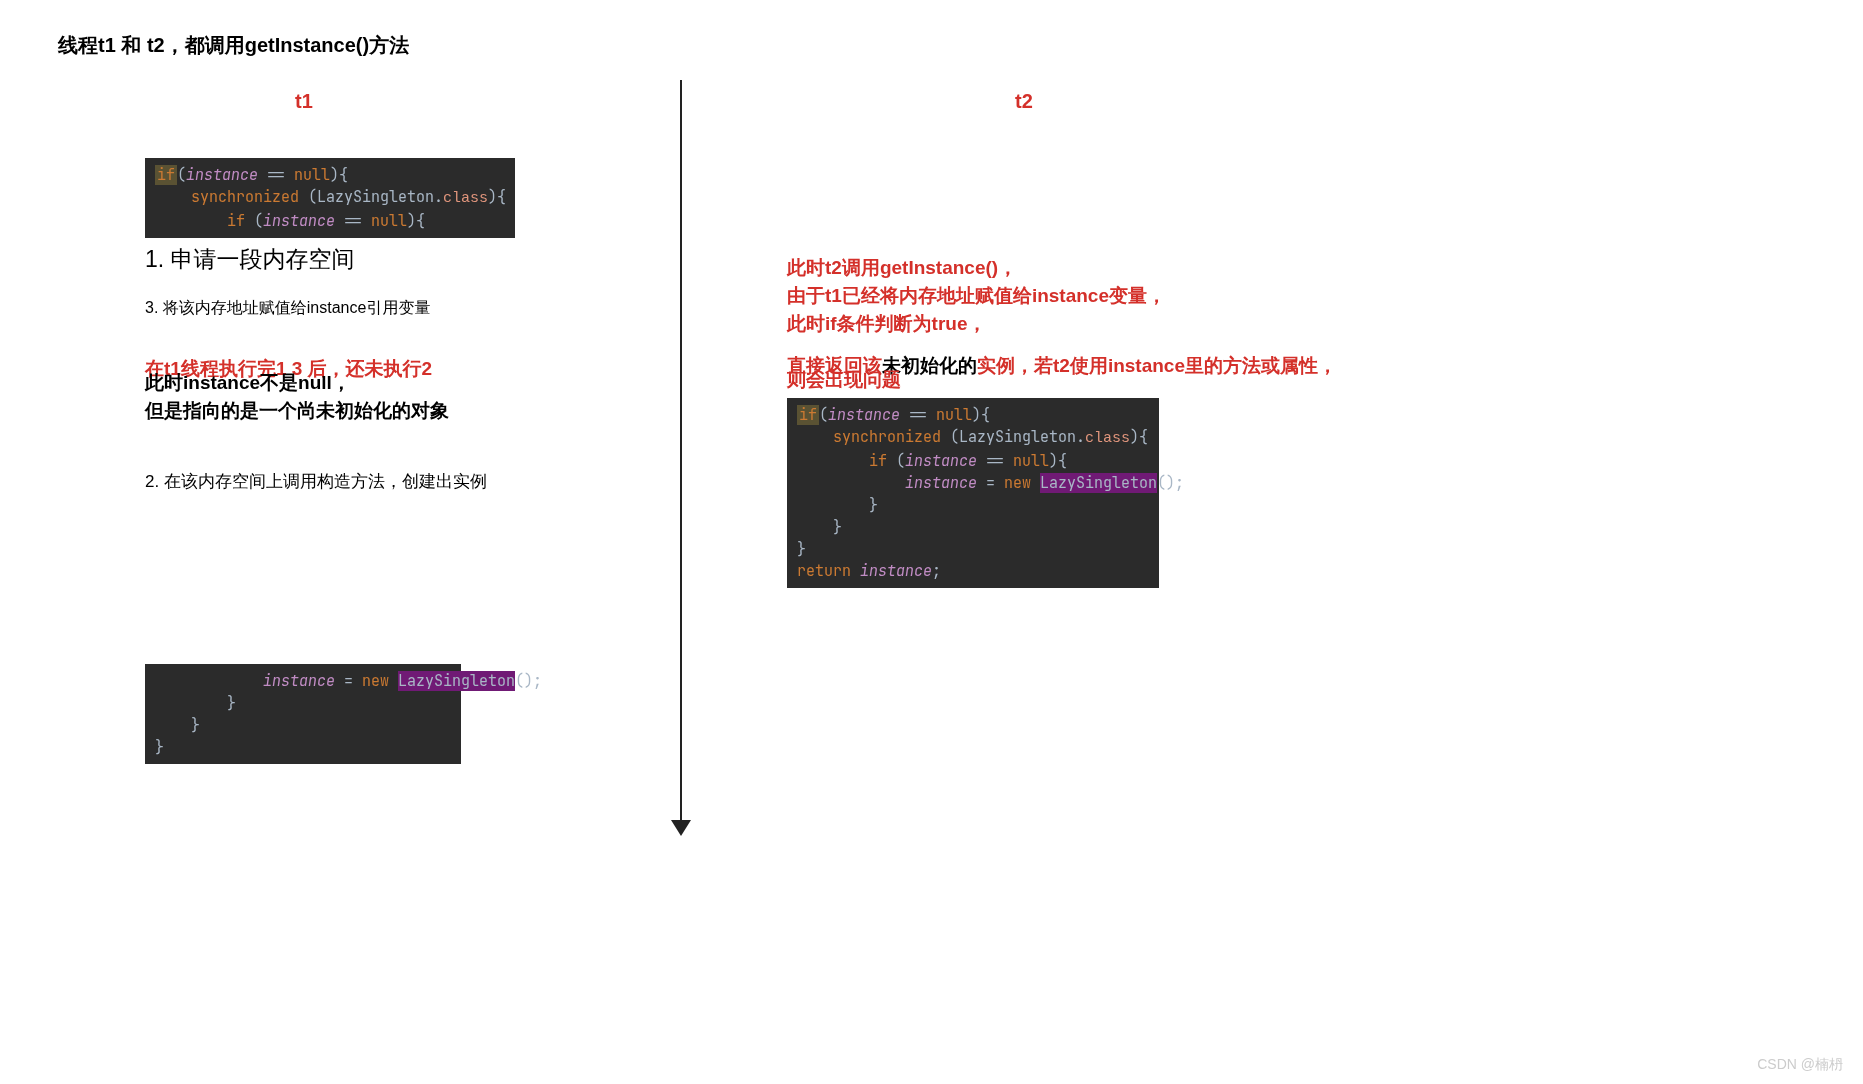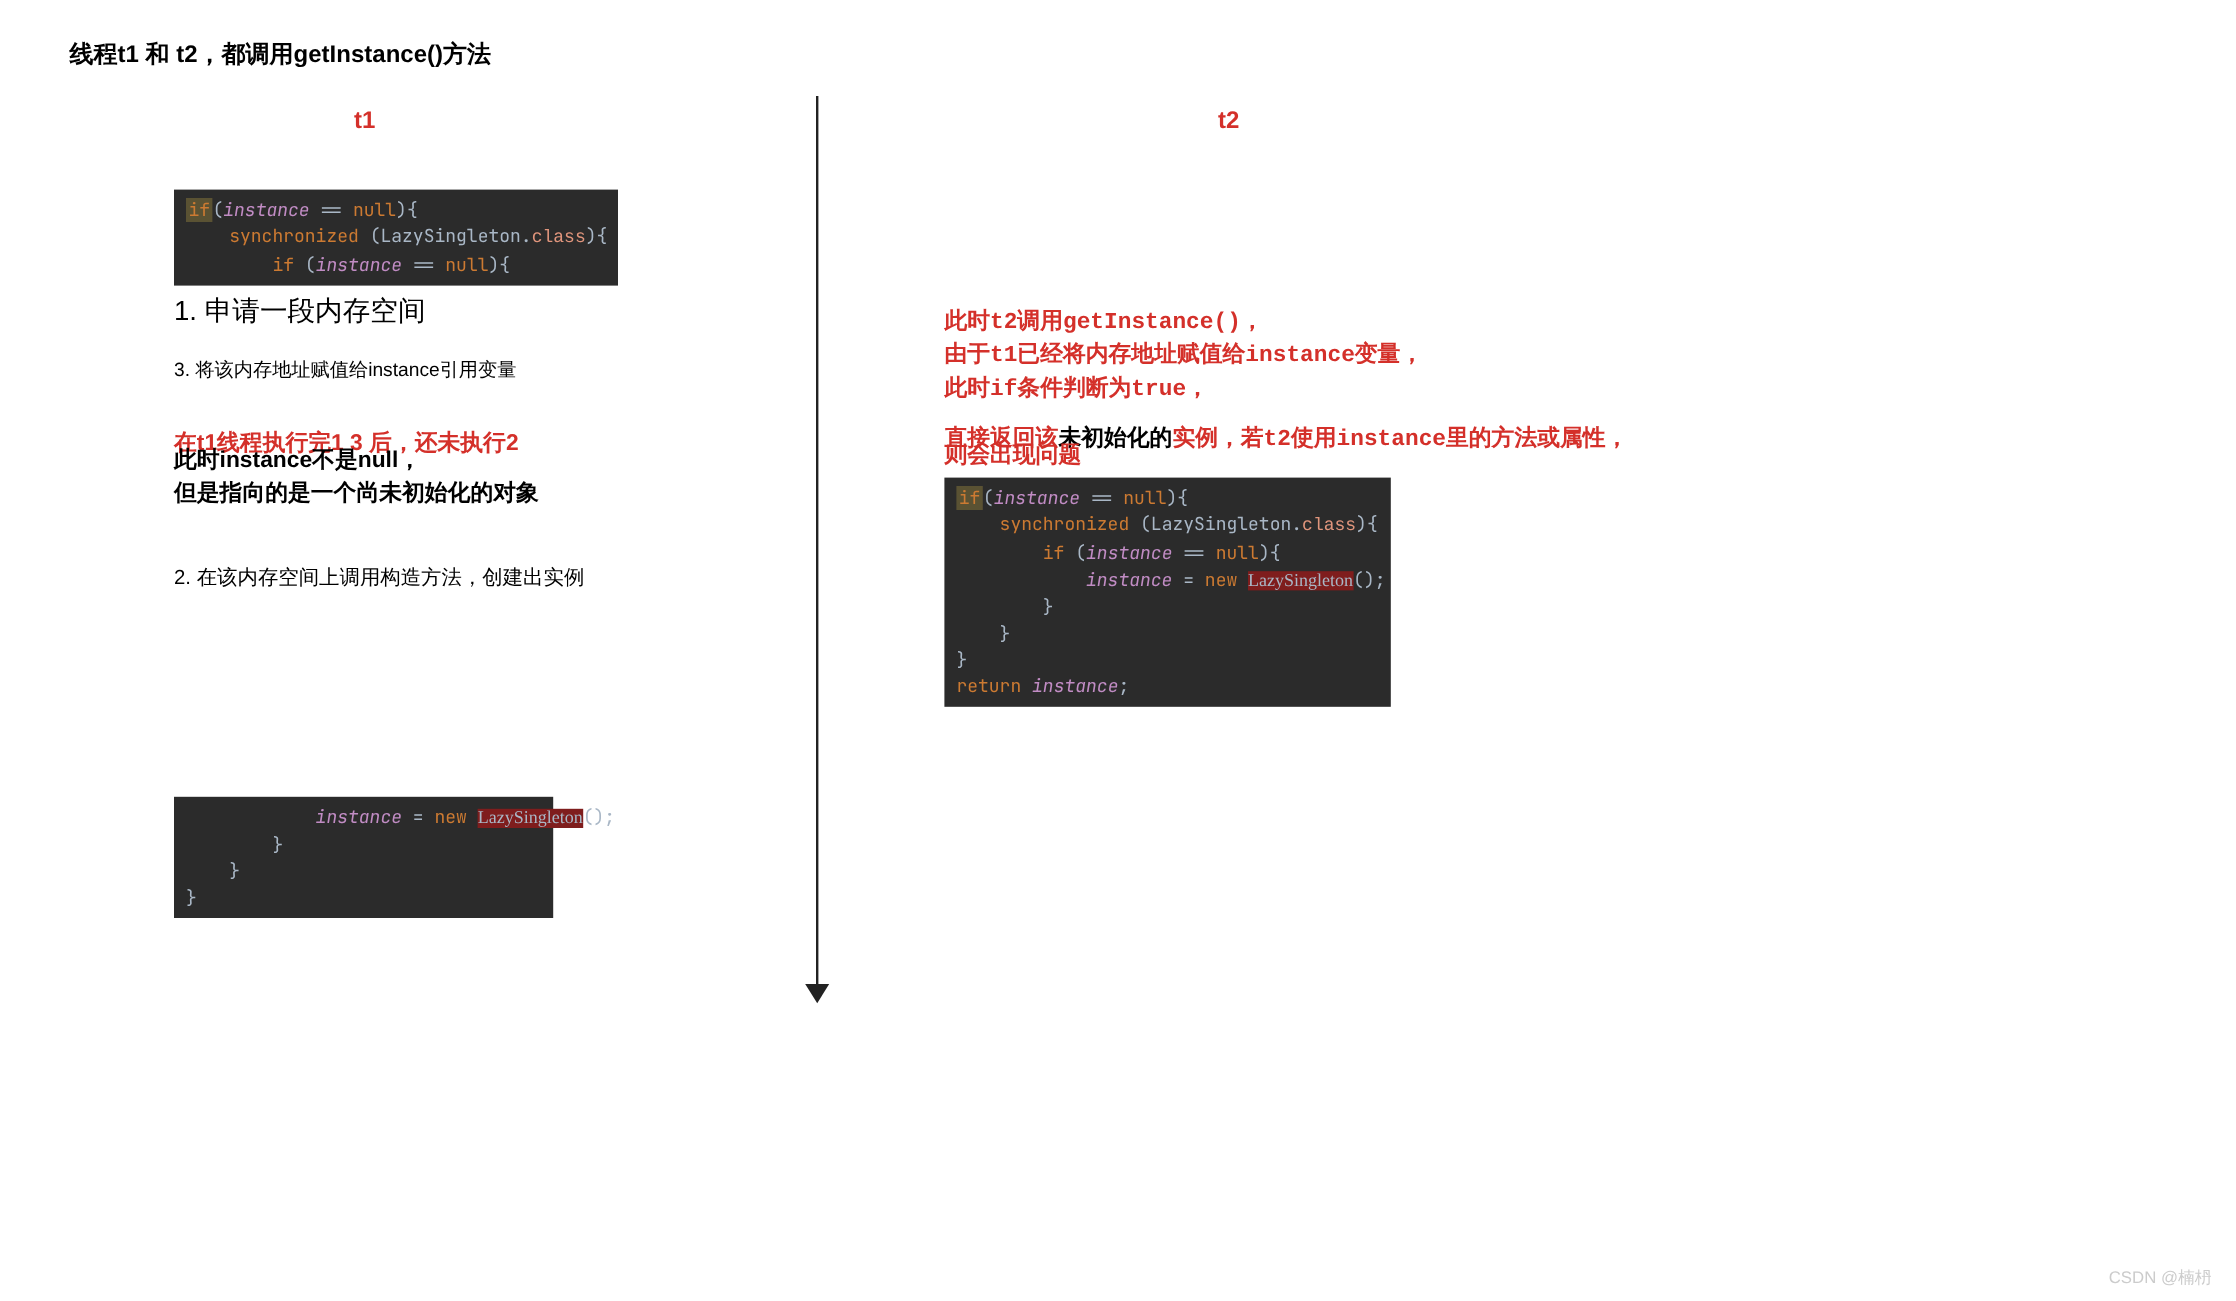--- a/index.html
+++ b/index.html
@@ -16,29 +16,29 @@
   .cb3 { position: absolute; top: 398px; left: 787px; width: 372px; }
   .kw-if { background:#5a5233; color:#cc7a32; padding:0 2px; }
   .kw-or { color:#cc7a32; }
   .kw-null { color:#cc7a32; }
   .kw-sync { color:#cc7a32; }
   .kw-new { color:#cc7a32; }
   .kw-ret { color:#cc7a32; }
   .ident-i { color:#c18cc4; font-style: italic; }
   .ident-c { color:#e0957c;font-family:Liberation Mono, monospace; }
   .dot { color:#a9b7c6; }
-  .hl-name { background:#7f1d1d; color:#a9b7c6;font-family:Liberation Serif, serif; }
+  .hl-name { background:#701a75; color:#a9b7c6; }
   .col-left-text { position: absolute; left: 145px; }
   .step1 { top: 244px; font-size: 23px; }
   .step3 { top: 298px; font-size: 16px; }
   .red-line { top: 333px; font-size: 19px; color:#d4302a; font-weight:700;margin-top:23px; }
   .bold-black-1 { top: 370px; font-size: 19px; font-weight:700; }
   .bold-black-2 { top: 398px; font-size: 19px; font-weight:700; }
   .step2 { top: 470px; font-size: 17px; }
-  .col-right-text { position: absolute; left: 787px; font-size: 19px; color:#d4302a; font-weight:700; line-height: 28px; font-family: Liberation Mono, monospace; }
+  .col-right-text { position: absolute; left: 787px; font-size: 19px; color:#d4302a; font-weight:700; line-height: 28px; }
   .r1 { top: 254px; }
   .r2 { top: 282px; }
   .r3 { top: 310px; }
   .r4 { top: 336px; margin-top: 16px; }
   .r5 { top: 366px; }
   .blk { color:#000; }
   .watermark { position:absolute; right:20px; bottom:10px; color:#ccc; font-size:14px; }
 </style>
 </head>
 <body>

